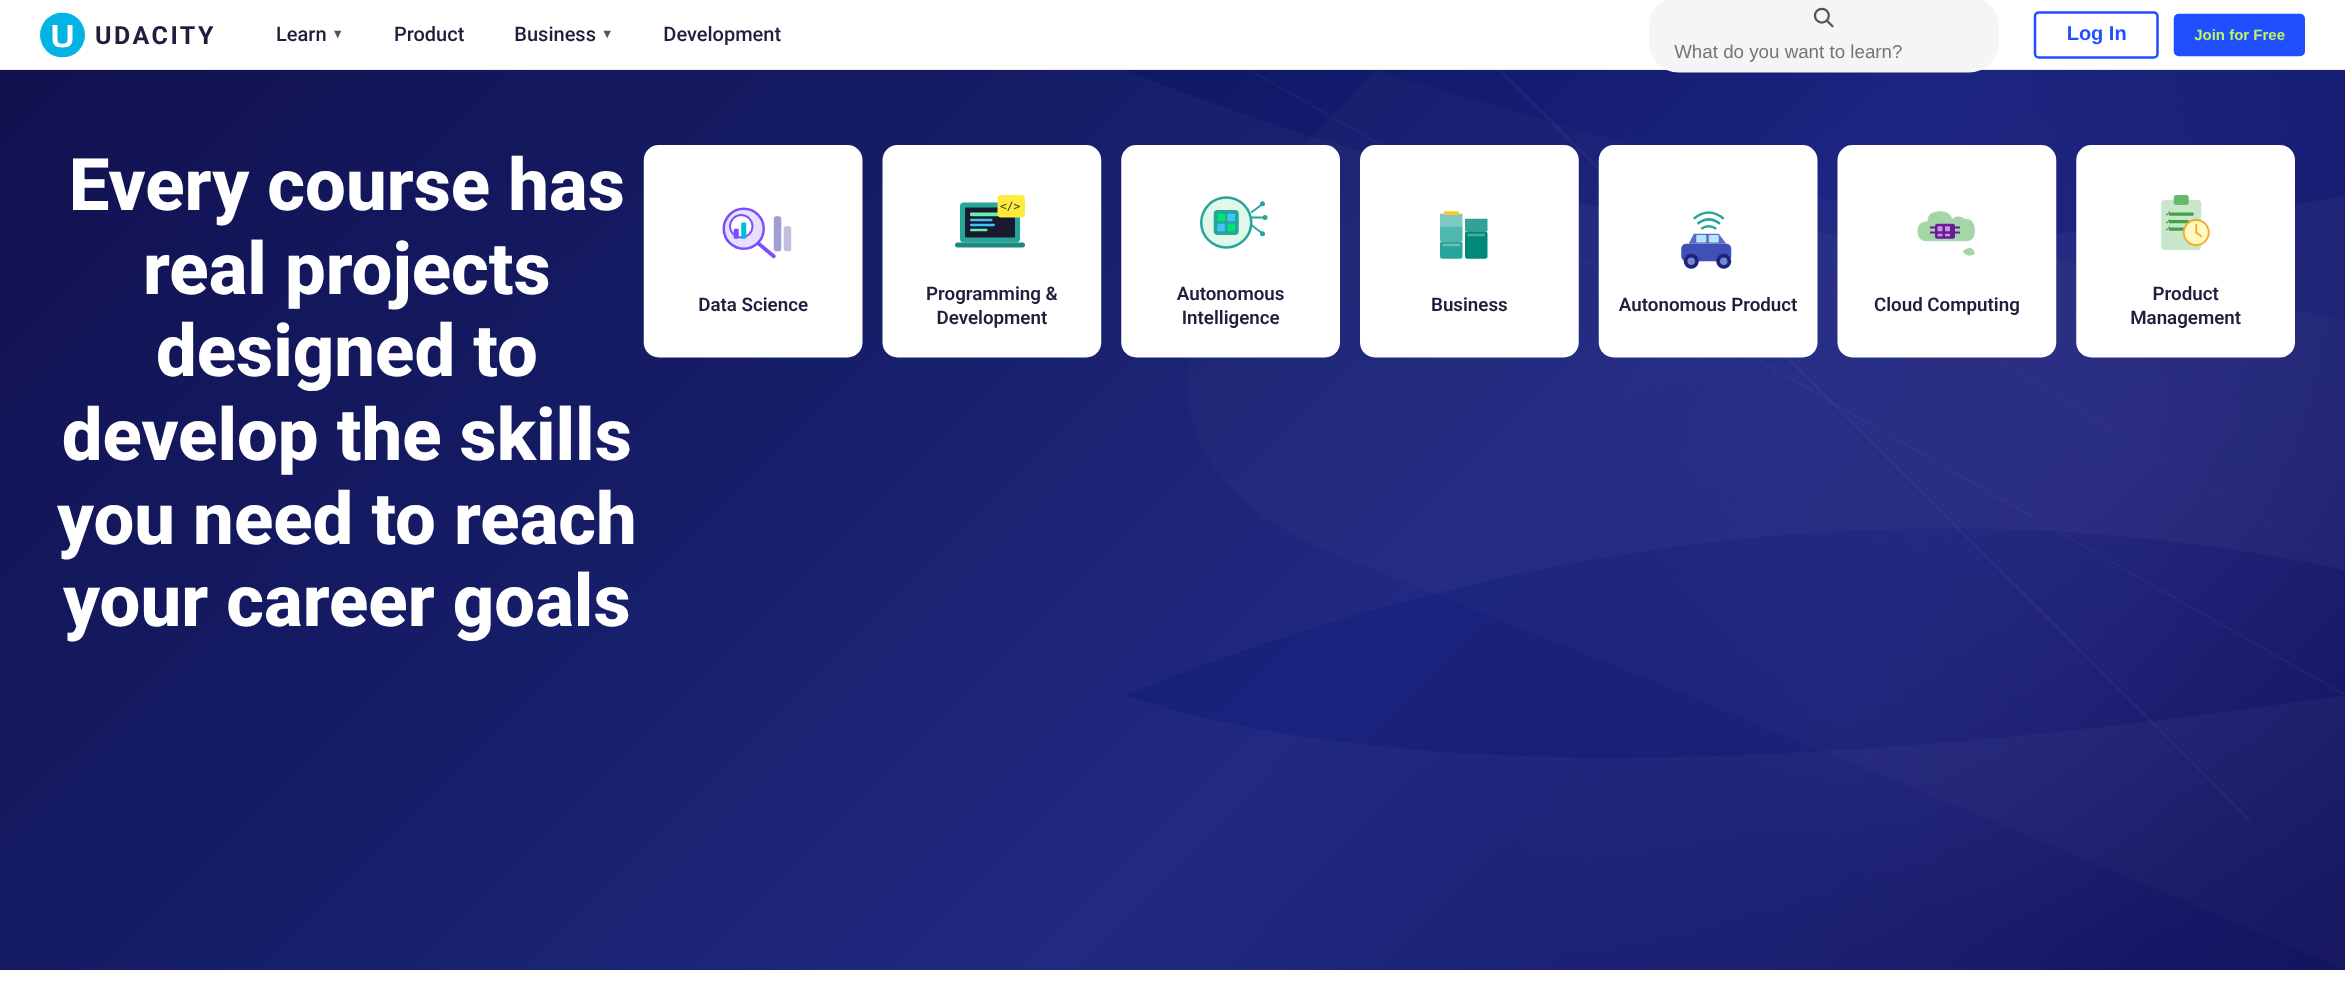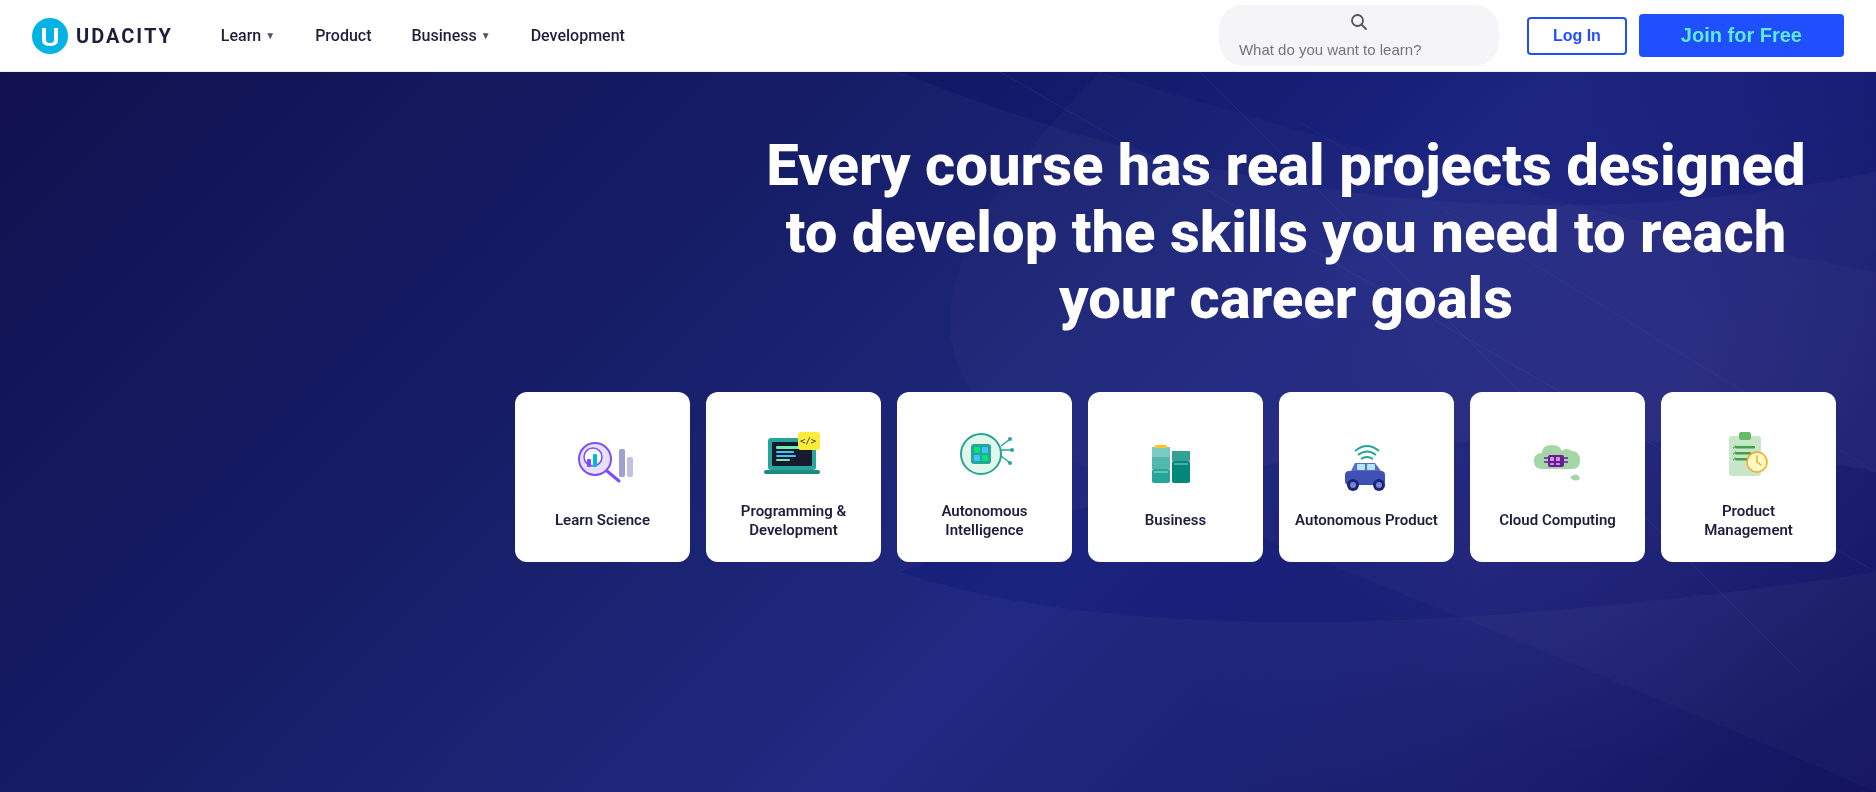--- a/index.html
+++ b/index.html
@@ -4,21 +4,21 @@
   <style>
     * { margin: 0; padding: 0; box-sizing: border-box; }
     body { font-family: -apple-system, BlinkMacSystemFont, 'Segoe UI', Roboto, sans-serif; overflow-x: hidden; }
 
     
     .navbar {
       display: flex;
       align-items: center;
       background: #fff;
       padding: 0 32px;
-      height: 72px;
+      height: 56px;
       position: relative;
       z-index: 10;
       border-bottom: 1px solid #eee;
     }
     .logo-area {
       display: flex;
       align-items: center;
       gap: 8px;
       margin-right: 32px;
       text-decoration: none;
@@ -90,38 +90,37 @@
       border: 2px solid #1f4fff;
       color: #1f4fff;
       background: transparent;
       border-radius: 4px;
       font-size: 16px;
       font-weight: 600;
       cursor: pointer;
       white-space: nowrap;
     }
     .btn-join {
-      padding: 10px 42px;
+      padding: 10px 16px;
       border: none;
-      color: #5eead4;
+      color: #bef264;
       background: #1f4fff;
       border-radius: 4px;
-      font-size: 20px;
+      font-size: 12px;
       font-weight: 600;
       cursor: pointer;
       white-space: nowrap;
     }
 
     
     .hero {
       background: linear-gradient(135deg, #0a0a4a 0%, #0e1560 30%, #1a237e 60%, #0d0d5a 100%);
       min-height: 720px;
       display: flex;
-      flex-direction: column;
-      align-items: flex-end;
+      align-items: flex-start;
       padding: 60px 40px 40px;
       position: relative;
       overflow: hidden;
     }
     .hero::before {
       content: '';
       position: absolute;
       top: -100px;
       right: -200px;
       width: 800px;
@@ -267,21 +266,21 @@
           <circle cx="26" cy="30" r="9" fill="white" stroke="#7c4dff" stroke-width="1.5"></circle>
           <line x1="40" y1="44" x2="52" y2="54" stroke="#7c4dff" stroke-width="3" stroke-linecap="round"></line>
 
           <rect x="20" y="32" width="4" height="8" fill="#7c4dff" rx="1"></rect>
           <rect x="26" y="27" width="4" height="13" fill="#00bcd4" rx="1"></rect>
 
           <rect x="52" y="22" width="6" height="28" fill="#a0a0d0" rx="2"></rect>
           <rect x="60" y="30" width="6" height="20" fill="#c0c0e0" rx="2"></rect>
         </svg>
       </div>
-      <span class="card-label">Learn Science</span>
+      <span class="card-label">Data Science</span>
     </div>
 
     <div class="category-card">
       <div class="card-icon">
         <svg width="72" height="72" viewBox="0 0 72 72" fill="none">
 
           <rect x="10" y="20" width="48" height="32" rx="3" fill="#26a69a"></rect>
           <rect x="14" y="24" width="40" height="24" rx="1" fill="#1a1a2e"></rect>
 
           <rect x="18" y="28" width="24" height="3" rx="1" fill="#69f0ae"></rect>

